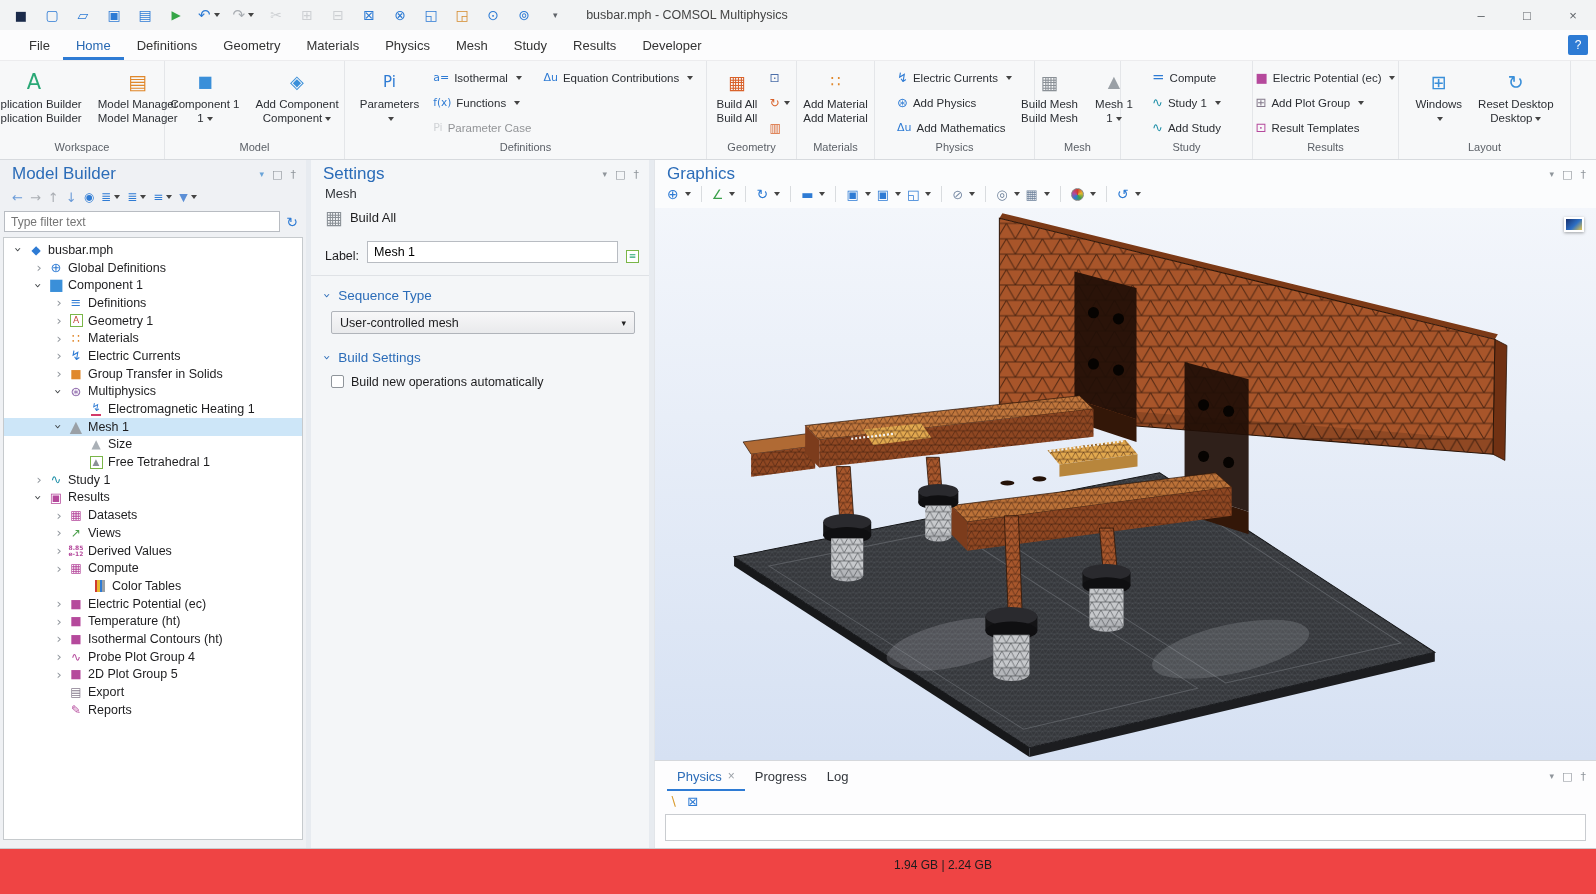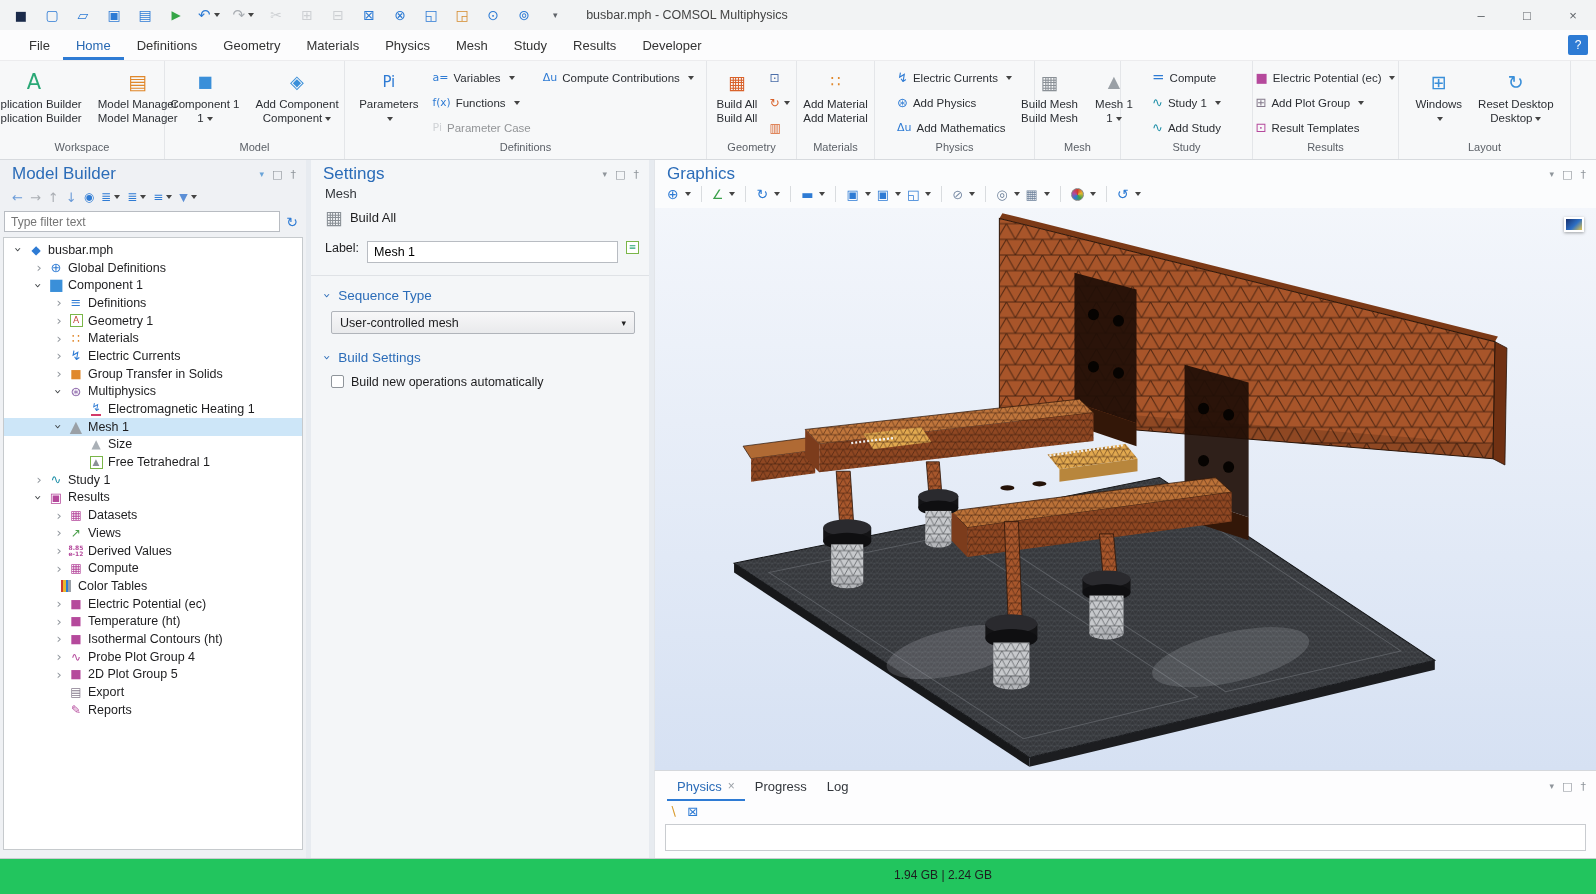--- a/index.html
+++ b/index.html
@@ -66,21 +66,21 @@
   .trow { height:17.7px; display:flex; align-items:center; font-size:12.5px; color:#1d1d1f; white-space:nowrap; cursor:default; }
   .trow.sel { background:#cde6f8; }
   .tchev { width:14px; display:inline-flex; justify-content:center; flex:0 0 auto; }
   .ticon { width:16px; display:inline-flex; justify-content:center; margin:0 4px 0 2px; flex:0 0 auto; }
   .tlabel { padding-right:6px; }
 
   
   .settings-panel { width:338px; flex:0 0 auto; background:#f4f6f8; display:flex; flex-direction:column; padding-bottom:8px; }
   .psub { font-size:13px; color:#33373c; padding:0 14px; }
   .buildall { display:flex; align-items:center; gap:7px; padding:7px 14px 2px 14px; font-size:13px; cursor:default; }
-  .lblrow { display:flex; align-items:flex-start; gap:8px; padding:12px 10px 0 14px; }
+  .lblrow { display:flex; align-items:flex-end; gap:8px; padding:12px 10px 0 14px; }
   .lblrow label { font-size:12.5px; }
   .lblrow input { flex:1; height:22px; border:1px solid #b8bcc2; background:#fff; padding:0 6px; font-size:12.5px; font-family:inherit; }
   .hdiv { border-top:1px solid #dfe2e6; margin:12px 0 6px 0; }
   .section { display:flex; align-items:center; gap:8px; padding:6px 14px; font-size:13.5px; color:#2b6cb8; cursor:default; }
   .selectbox { margin:2px 14px 10px 20px; height:23px; border:1px solid #b0b4ba; border-radius:2px;
     background:linear-gradient(#f7f7f8,#e9eaec); display:flex; align-items:center; padding:0 8px; font-size:12.5px; cursor:default; }
   .selcaret { margin-left:auto; font-size:9px; color:#222; font-family:"DejaVu Sans",sans-serif; }
   .cbrow { display:flex; gap:7px; padding:4px 14px 0 20px; font-size:12.5px; cursor:default; }
   .cb { width:13px; height:13px; border:1px solid #8f959b; background:#fff; border-radius:2px; flex:0 0 auto; }
 
@@ -98,21 +98,21 @@
   
   .msg-panel { height:88px; flex:0 0 auto; background:#fdfdfe; border-top:1px solid #d5d8dc; border-left:1px solid #e2e5e9; display:flex; flex-direction:column; }
   .msgtabs { display:flex; align-items:center; height:30px; padding:0 10px 0 12px; }
   .msgtab { display:flex; align-items:center; gap:6px; padding:0 10px; height:100%; font-size:13px; color:#33373c; cursor:default; }
   .msgtab.active { color:#2b6cb8; box-shadow:inset 0 -2px 0 #2e7bd4; }
   .msgtab .x { color:#9aa0a6; font-size:12px; }
   .msgtoolbar { display:flex; align-items:center; gap:10px; height:20px; padding-left:14px; }
   .msgbox { margin:3px 10px 7px 10px; flex:1; background:#fff; border:1px solid #c9ccd0; font-size:12px; padding:2px 6px; color:#333; }
 
   
-  .statusbar { height:36px; flex:0 0 auto; background:#22c55e; border-top:1px solid #c9ccd0; position:relative; }
+  .statusbar { height:46px; flex:0 0 auto; background:#ef4444; border-top:1px solid #c9ccd0; position:relative; }
   .statusbar span { position:absolute; left:943px; top:9px; transform:translateX(-50%); font-size:12px; color:#1d1d1f; }
 </style>
 </head>
 <body>
 
 <div class="app">
 
   <div class="titlebar">
     <div class="qat" id="qat">
         <span class="qbtn">
@@ -247,37 +247,37 @@
             <div class="ritem-lg">
               <span class="ic" style="color: rgb(46, 123, 212); font-size: 15px;">Pi</span>
               <div class="rlbl">Parameters
 </div>
               <div class="rlbl"><span class="caret"></span></div>
             </div>
           </div>
           <div class="rcol">
             <div class="ritem-sm">
               <span class="ic" style="color: rgb(46, 123, 212); font-size: 11px;">a=</span>
-              <span>Variables</span>
+              <span>Isothermal</span>
               <span class="caret"></span>
             </div>
             <div class="ritem-sm">
               <span class="ic" style="color: rgb(46, 123, 212); font-size: 10.5px;">f(x)</span>
               <span>Functions</span>
               <span class="caret"></span>
             </div>
             <div class="ritem-sm disabled">
               <span class="ic" style="color: rgb(169, 173, 178); font-size: 11px;">Pi</span>
               <span>Parameter Case</span>
             </div>
           </div>
           <div class="rcol">
             <div class="ritem-sm">
               <span class="ic" style="color: rgb(46, 123, 212); font-size: 11px;">Δu</span>
-              <span>Compute Contributions</span>
+              <span>Equation Contributions</span>
               <span class="caret"></span>
             </div>
           </div>
         </div>
         <div class="rglabel">Definitions</div>
       </div>
       <div class="rgroup" style="width: 90px;">
         <div class="rcols">
           <div class="rcol">
             <div class="ritem-lg">
@@ -633,21 +633,21 @@
           </div>
           <div class="trow" style="padding-left: 48px;">
             <span class="tchev">
               <span class="ic" style="color: rgb(143, 149, 155); font-size: 13px;">›</span>
             </span>
             <span class="ticon">
               <span class="ic" style="color: rgb(181, 73, 156); font-size: 12px;">▦</span>
             </span>
             <span class="tlabel">Compute</span>
           </div>
-          <div class="trow" style="padding-left: 38px;">
+          <div class="trow" style="padding-left: 72px;">
             <span class="tchev"></span>
             <span class="ticon">
               <span class="ic stripes" style="color: rgb(181, 73, 156); font-size: 12px;"></span>
             </span>
             <span class="tlabel">Color Tables</span>
           </div>
           <div class="trow" style="padding-left: 48px;">
             <span class="tchev">
               <span class="ic" style="color: rgb(143, 149, 155); font-size: 13px;">›</span>
             </span>

